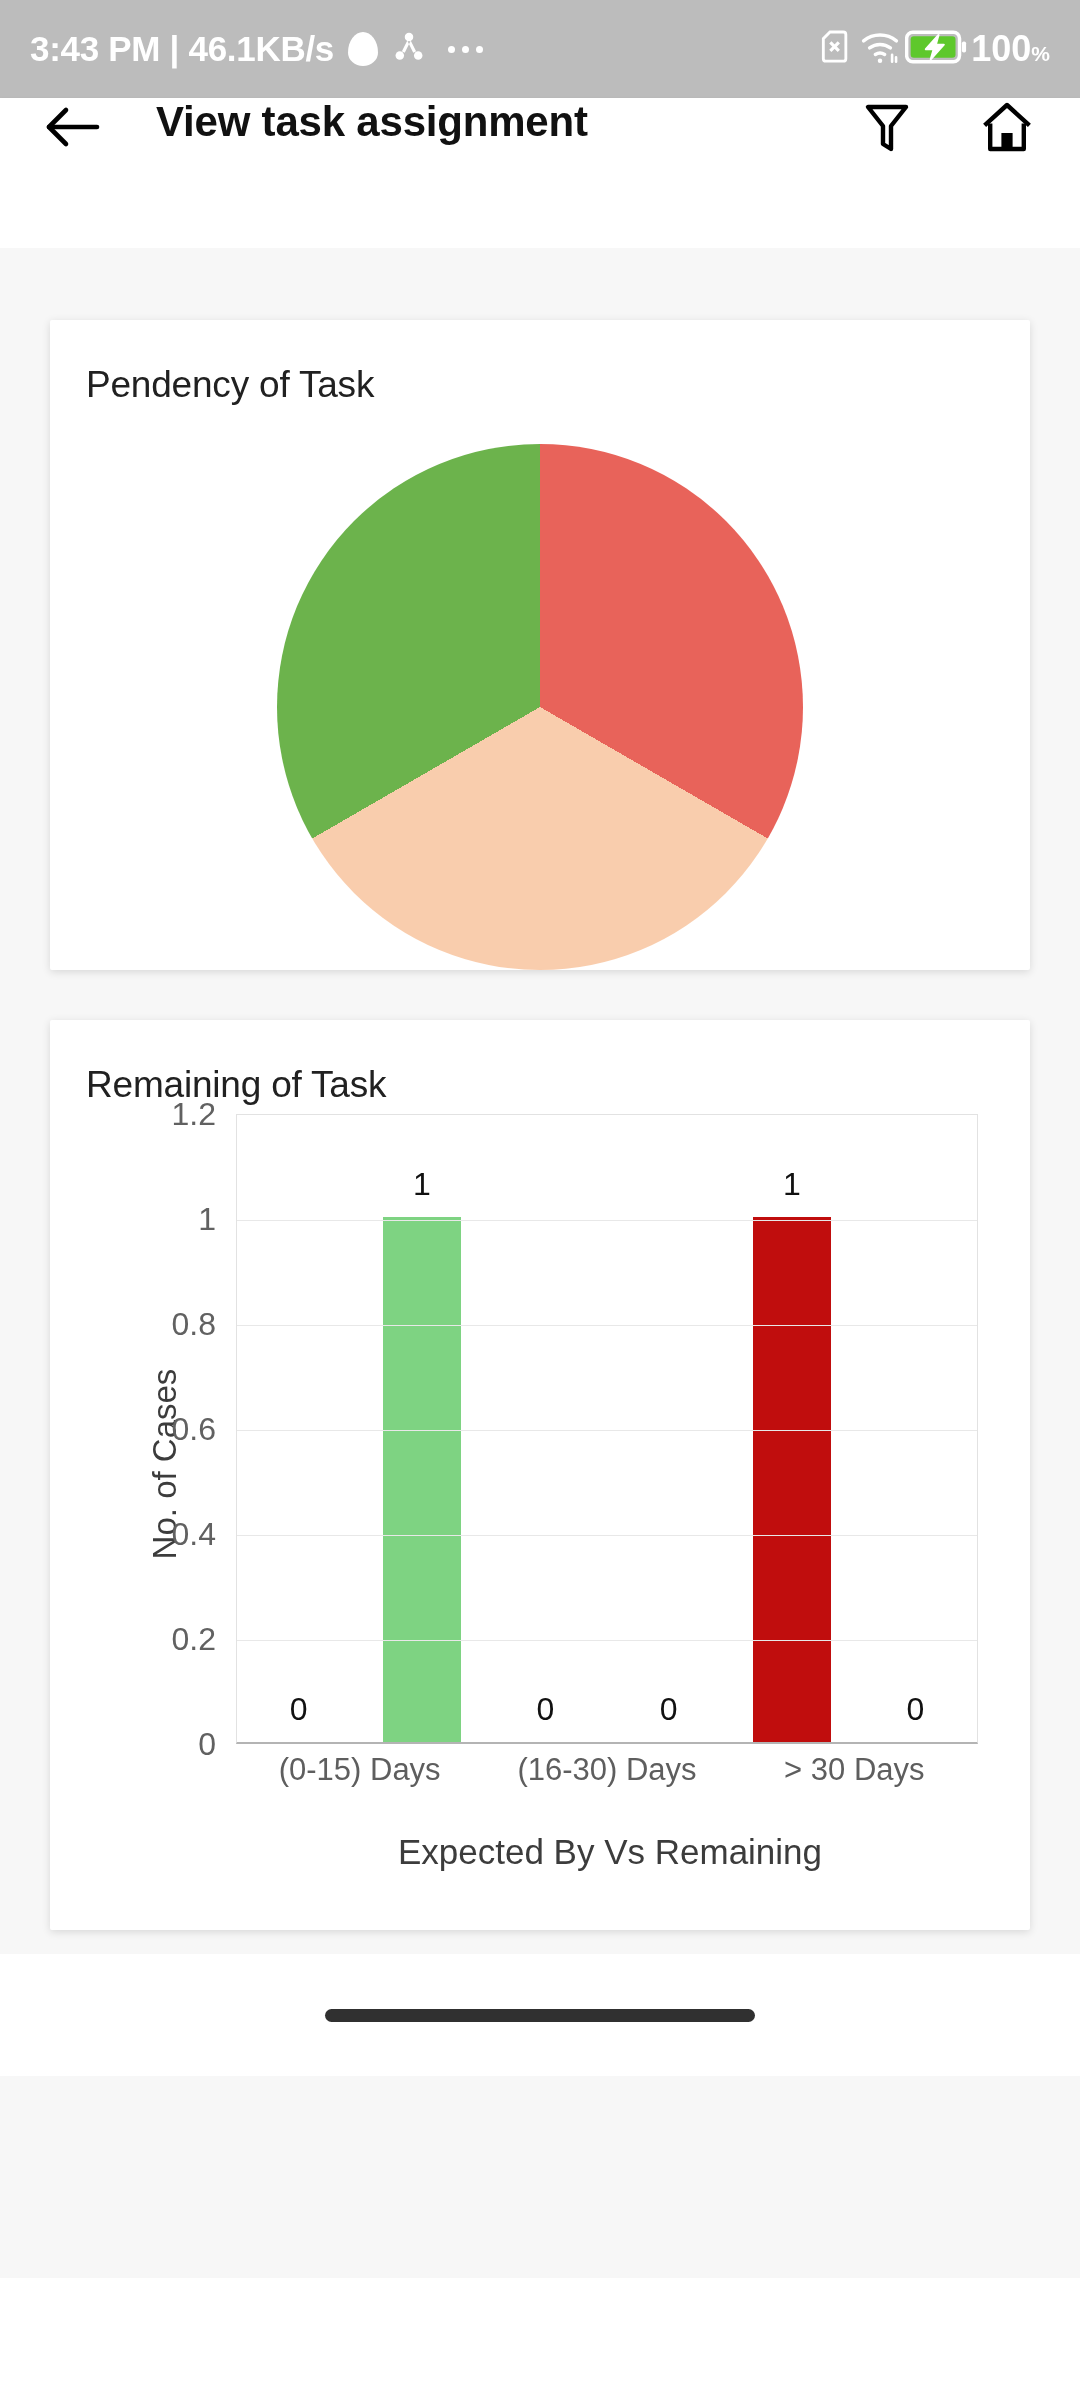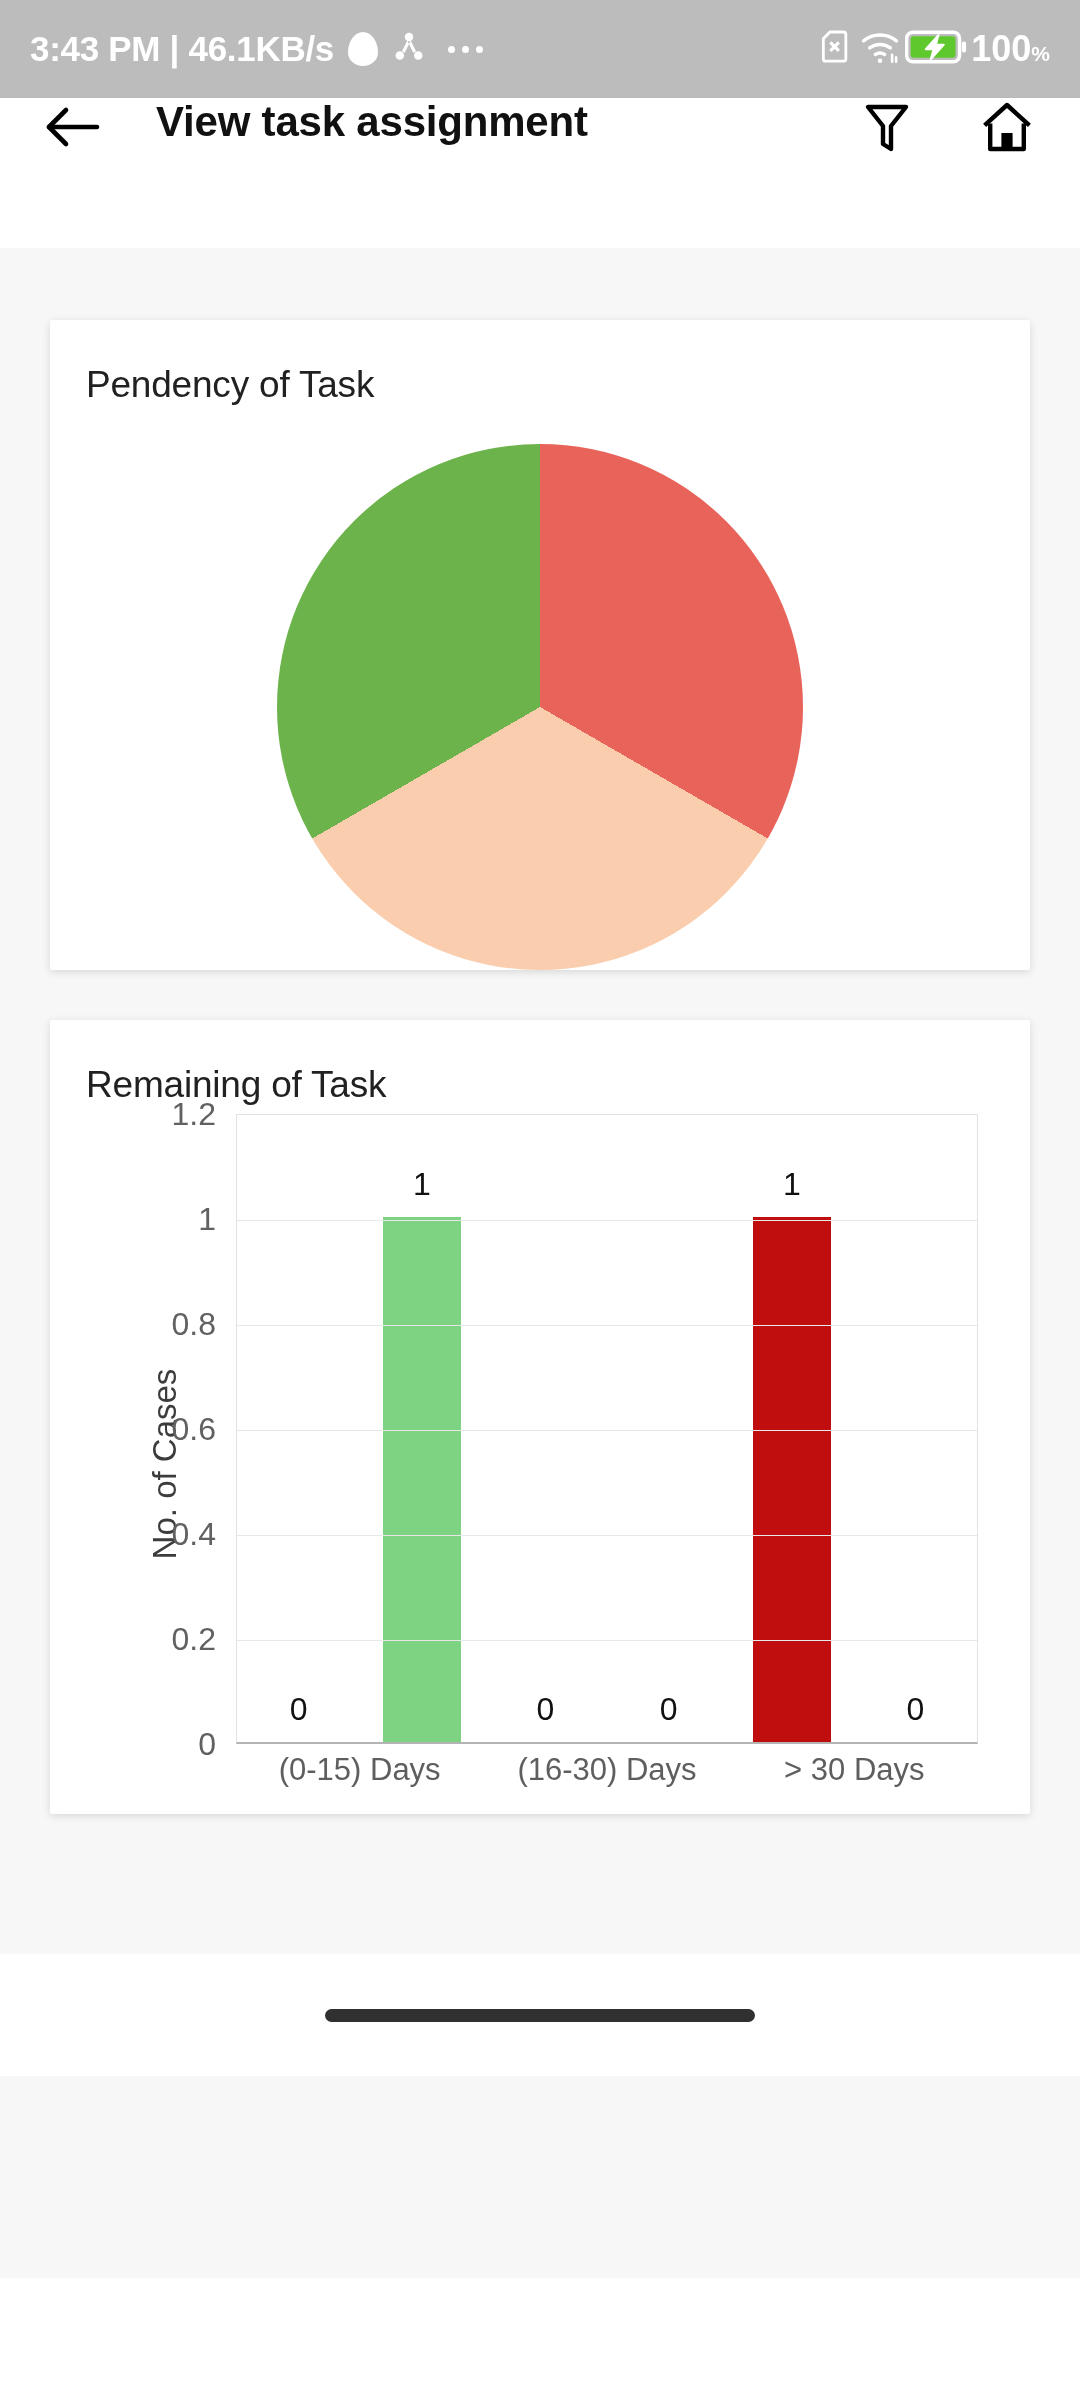--- a/index.html
+++ b/index.html
@@ -241,20 +241,21 @@
               <div class="gridline" style="top: 315px;"></div>
               <div class="gridline" style="top: 210px;"></div>
               <div class="gridline" style="top: 105px;"></div>
             </div>
           <div class="xcats" id="xcats">
               <div class="xcat">(0-15) Days</div>
               <div class="xcat">(16-30) Days</div>
               <div class="xcat">&gt; 30 Days</div>
             </div>
         </div>
+        <div class="xaxis-title">Expected By Vs Remaining</div>
       </div>
     </div>
 
   </div>
 
   <div class="gesture-area">
     <div class="gesture-bar"></div>
   </div>
 
 </div>

